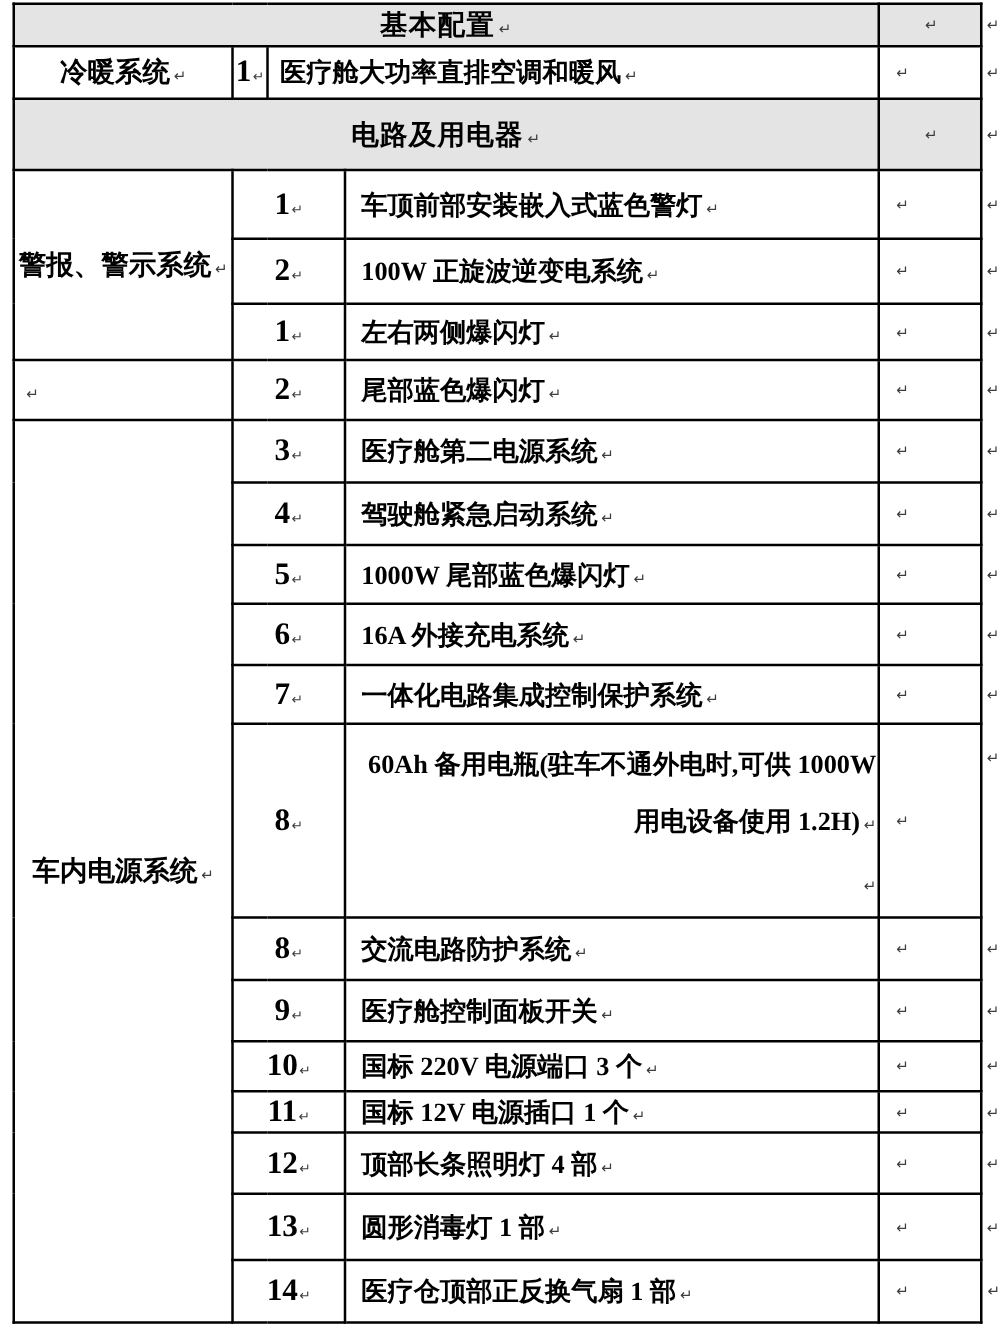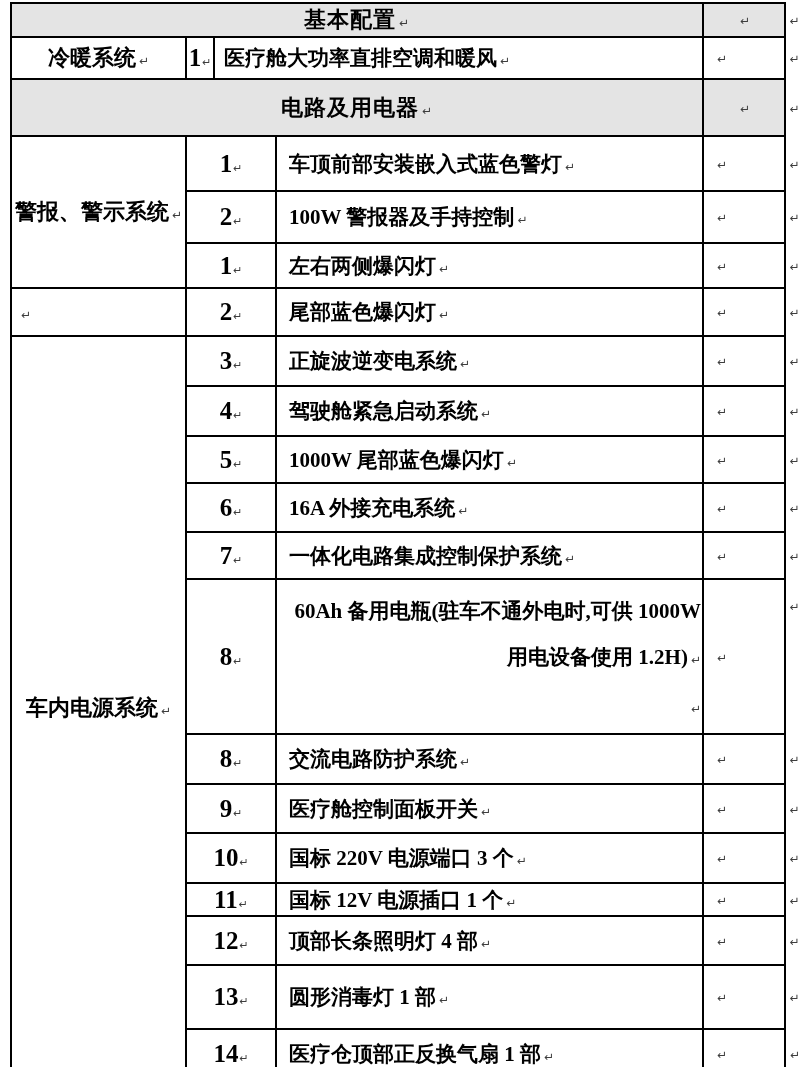--- a/index.html
+++ b/index.html
@@ -131,21 +131,21 @@
 
   <tr style="height:55px">
     <td rowspan="3" class="cat"><span>警报、警示系统</span><span class="pm">↵</span></td>
     <td colspan="2" class="num"><span>1</span><span class="pm">↵</span></td>
     <td class="desc"><span>车顶前部安装嵌入式蓝色警灯</span><span class="pm">↵</span></td>
     <td class="c4"><span class="pm">↵</span></td>
     <td class="out"><span class="pm">↵</span></td>
   </tr>
   <tr style="height:52px">
     <td colspan="2" class="num"><span>2</span><span class="pm">↵</span></td>
-    <td class="desc"><span>100W 警报器及手持控制</span><span class="pm">↵</span></td>
+    <td class="desc"><span>100W 正旋波逆变电系统</span><span class="pm">↵</span></td>
     <td class="c4"><span class="pm">↵</span></td>
     <td class="out"><span class="pm">↵</span></td>
   </tr>
   <tr style="height:45px">
     <td colspan="2" class="num"><span>1</span><span class="pm">↵</span></td>
     <td class="desc"><span>左右两侧爆闪灯</span><span class="pm">↵</span></td>
     <td class="c4"><span class="pm">↵</span></td>
     <td class="out"><span class="pm">↵</span></td>
   </tr>
 
@@ -153,21 +153,21 @@
     <td class="cat catempty"><span class="pm">↵</span></td>
     <td colspan="2" class="num"><span>2</span><span class="pm">↵</span></td>
     <td class="desc"><span>尾部蓝色爆闪灯</span><span class="pm">↵</span></td>
     <td class="c4"><span class="pm">↵</span></td>
     <td class="out"><span class="pm">↵</span></td>
   </tr>
 
   <tr style="height:50px">
     <td rowspan="13" class="cat"><span>车内电源系统</span><span class="pm">↵</span></td>
     <td colspan="2" class="num"><span>3</span><span class="pm">↵</span></td>
-    <td class="desc"><span>正旋波逆变电系统</span><span class="pm">↵</span></td>
+    <td class="desc"><span>医疗舱第二电源系统</span><span class="pm">↵</span></td>
     <td class="c4"><span class="pm">↵</span></td>
     <td class="out"><span class="pm">↵</span></td>
   </tr>
   <tr style="height:50px">
     <td colspan="2" class="num"><span>4</span><span class="pm">↵</span></td>
     <td class="desc"><span>驾驶舱紧急启动系统</span><span class="pm">↵</span></td>
     <td class="c4"><span class="pm">↵</span></td>
     <td class="out"><span class="pm">↵</span></td>
   </tr>
   <tr style="height:47px">
@@ -203,39 +203,39 @@
     <td class="desc"><span>交流电路防护系统</span><span class="pm">↵</span></td>
     <td class="c4"><span class="pm">↵</span></td>
     <td class="out"><span class="pm">↵</span></td>
   </tr>
   <tr style="height:49px">
     <td colspan="2" class="num"><span>9</span><span class="pm">↵</span></td>
     <td class="desc"><span>医疗舱控制面板开关</span><span class="pm">↵</span></td>
     <td class="c4"><span class="pm">↵</span></td>
     <td class="out"><span class="pm">↵</span></td>
   </tr>
-  <tr style="height:50px">
+  <tr style="height:40px">
     <td colspan="2" class="num"><span>10</span><span class="pm">↵</span></td>
     <td class="desc"><span>国标 220V 电源端口 3 个</span><span class="pm">↵</span></td>
     <td class="c4"><span class="pm">↵</span></td>
     <td class="out"><span class="pm">↵</span></td>
   </tr>
   <tr style="height:33px">
     <td colspan="2" class="num"><span>11</span><span class="pm">↵</span></td>
     <td class="desc"><span>国标 12V 电源插口 1 个</span><span class="pm">↵</span></td>
     <td class="c4"><span class="pm">↵</span></td>
     <td class="out"><span class="pm">↵</span></td>
   </tr>
   <tr style="height:49px">
     <td colspan="2" class="num"><span>12</span><span class="pm">↵</span></td>
     <td class="desc"><span>顶部长条照明灯 4 部</span><span class="pm">↵</span></td>
     <td class="c4"><span class="pm">↵</span></td>
     <td class="out"><span class="pm">↵</span></td>
   </tr>
-  <tr style="height:64px">
+  <tr style="height:53px">
     <td colspan="2" class="num"><span>13</span><span class="pm">↵</span></td>
     <td class="desc"><span>圆形消毒灯 1 部</span><span class="pm">↵</span></td>
     <td class="c4"><span class="pm">↵</span></td>
     <td class="out"><span class="pm">↵</span></td>
   </tr>
   <tr style="height:50px">
     <td colspan="2" class="num"><span>14</span><span class="pm">↵</span></td>
     <td class="desc"><span>医疗仓顶部正反换气扇 1 部</span><span class="pm">↵</span></td>
     <td class="c4"><span class="pm">↵</span></td>
     <td class="out"><span class="pm">↵</span></td>

